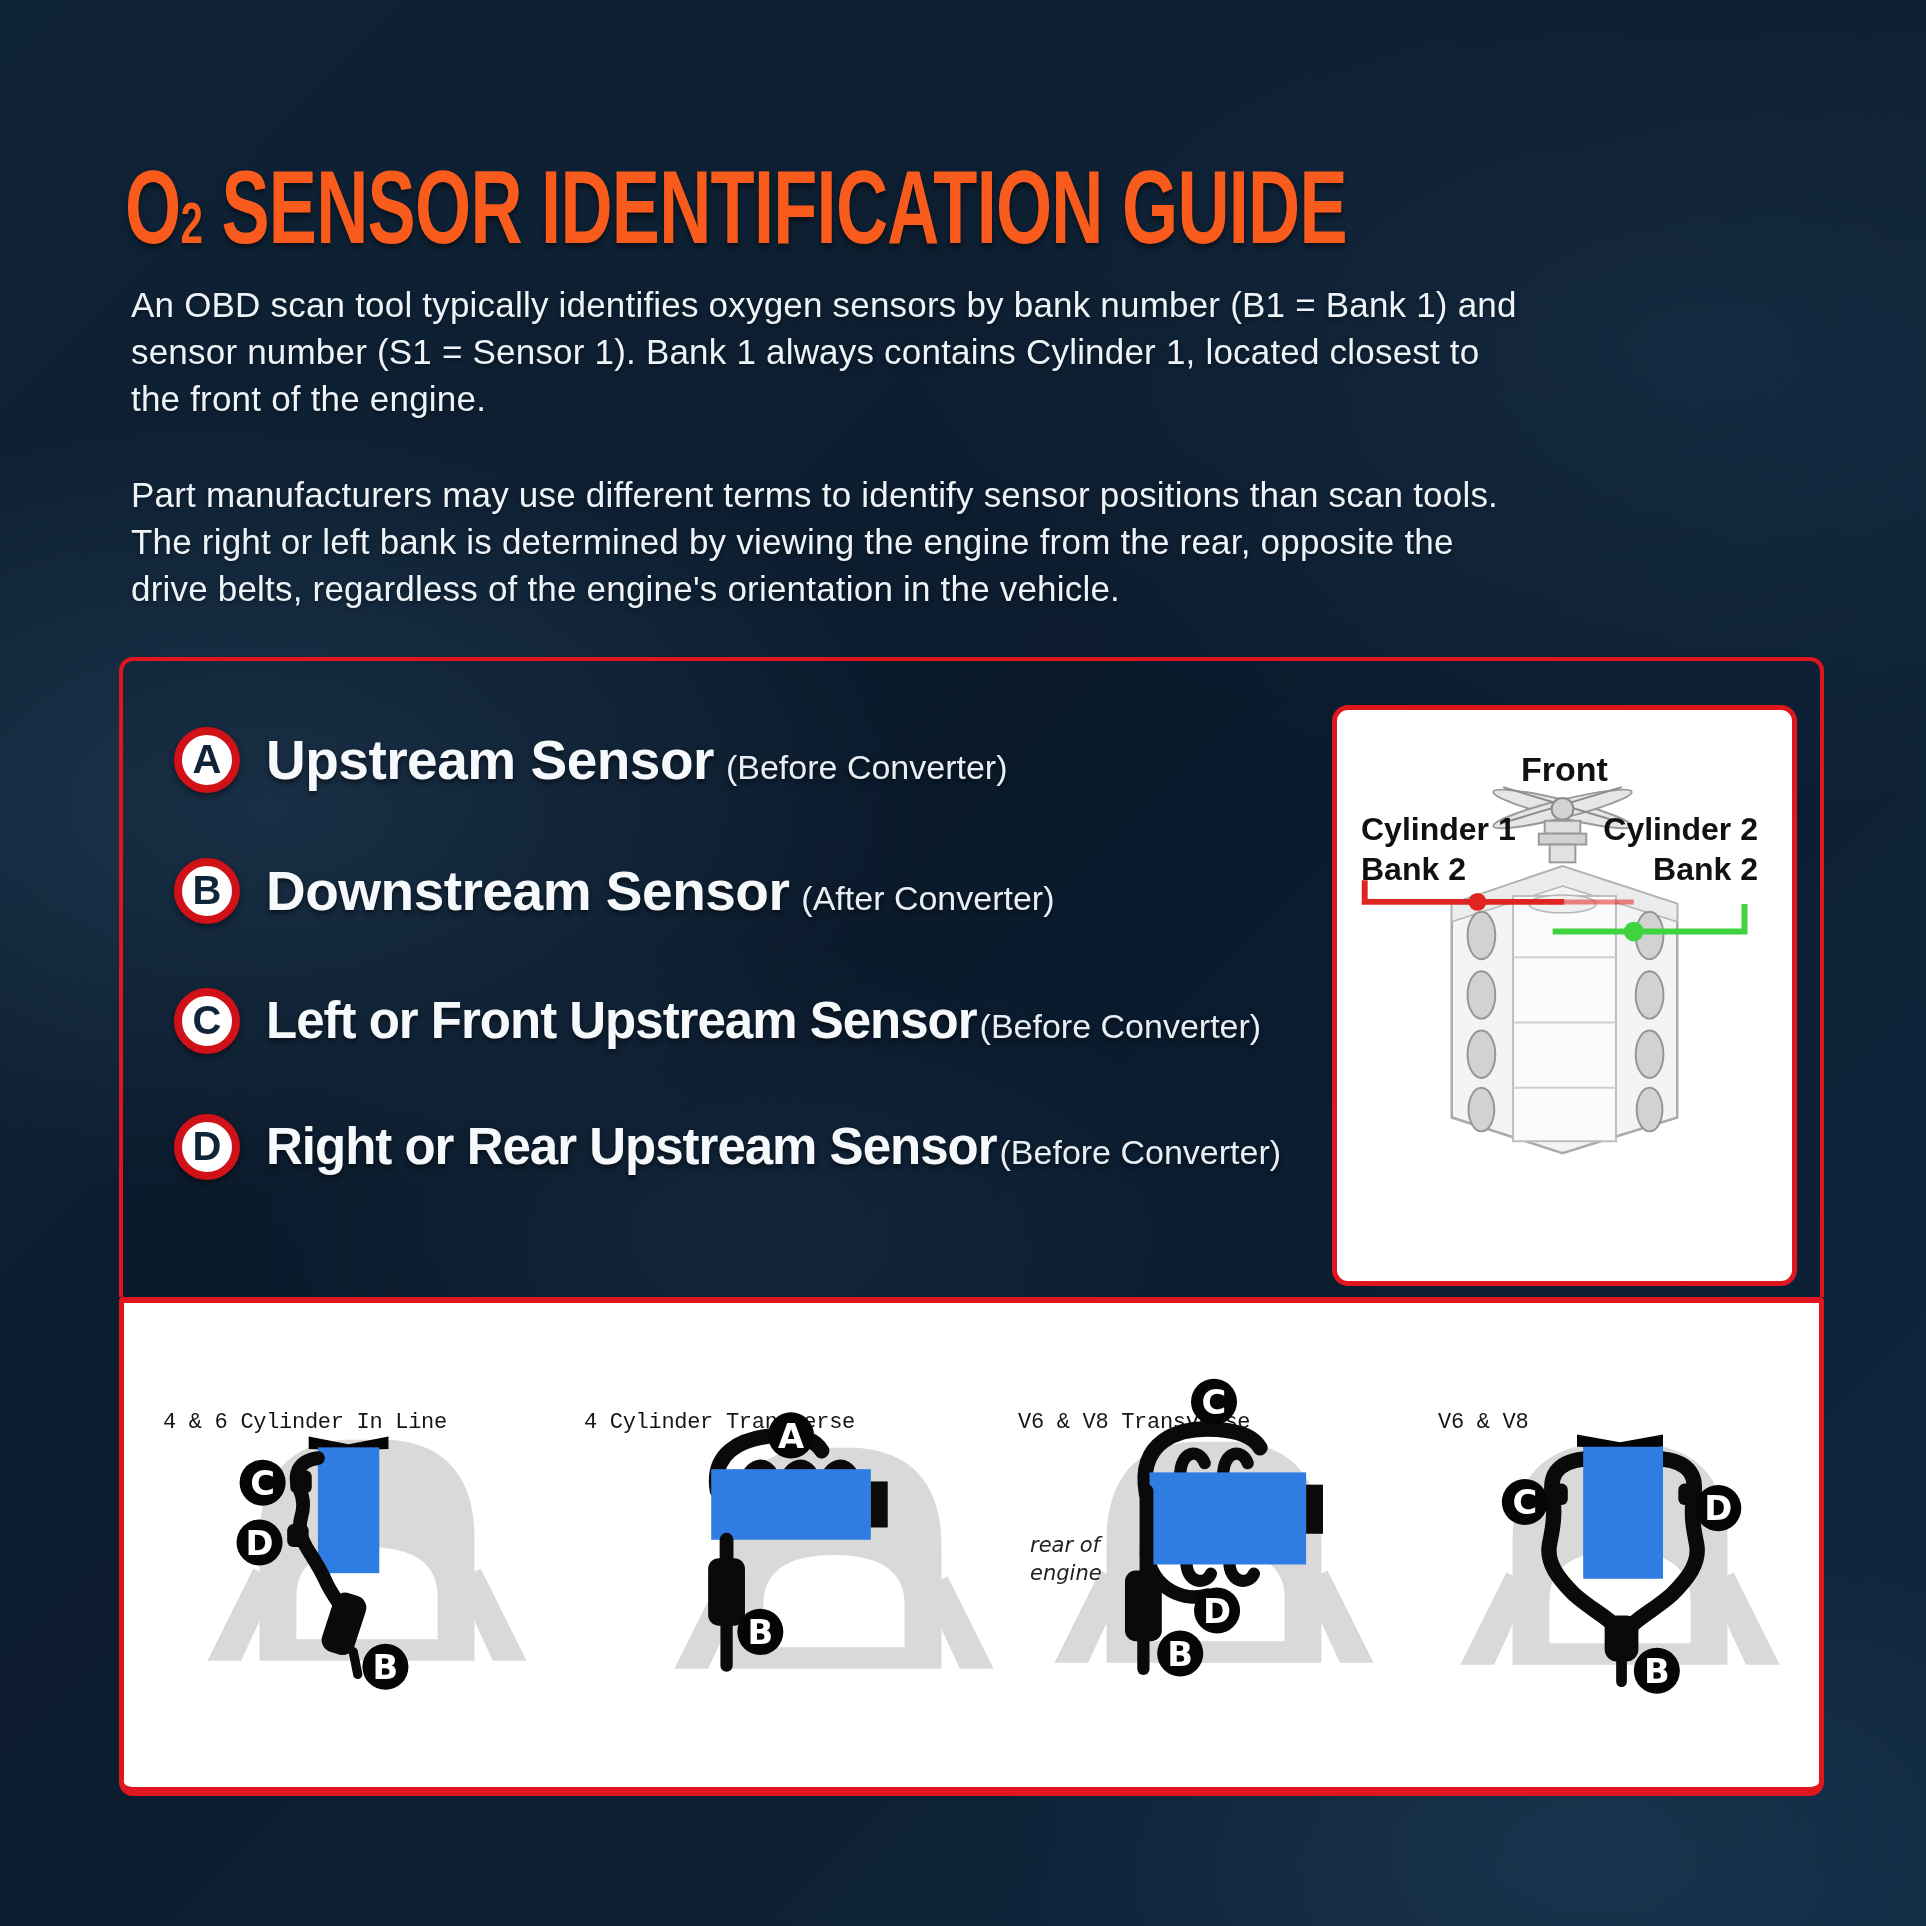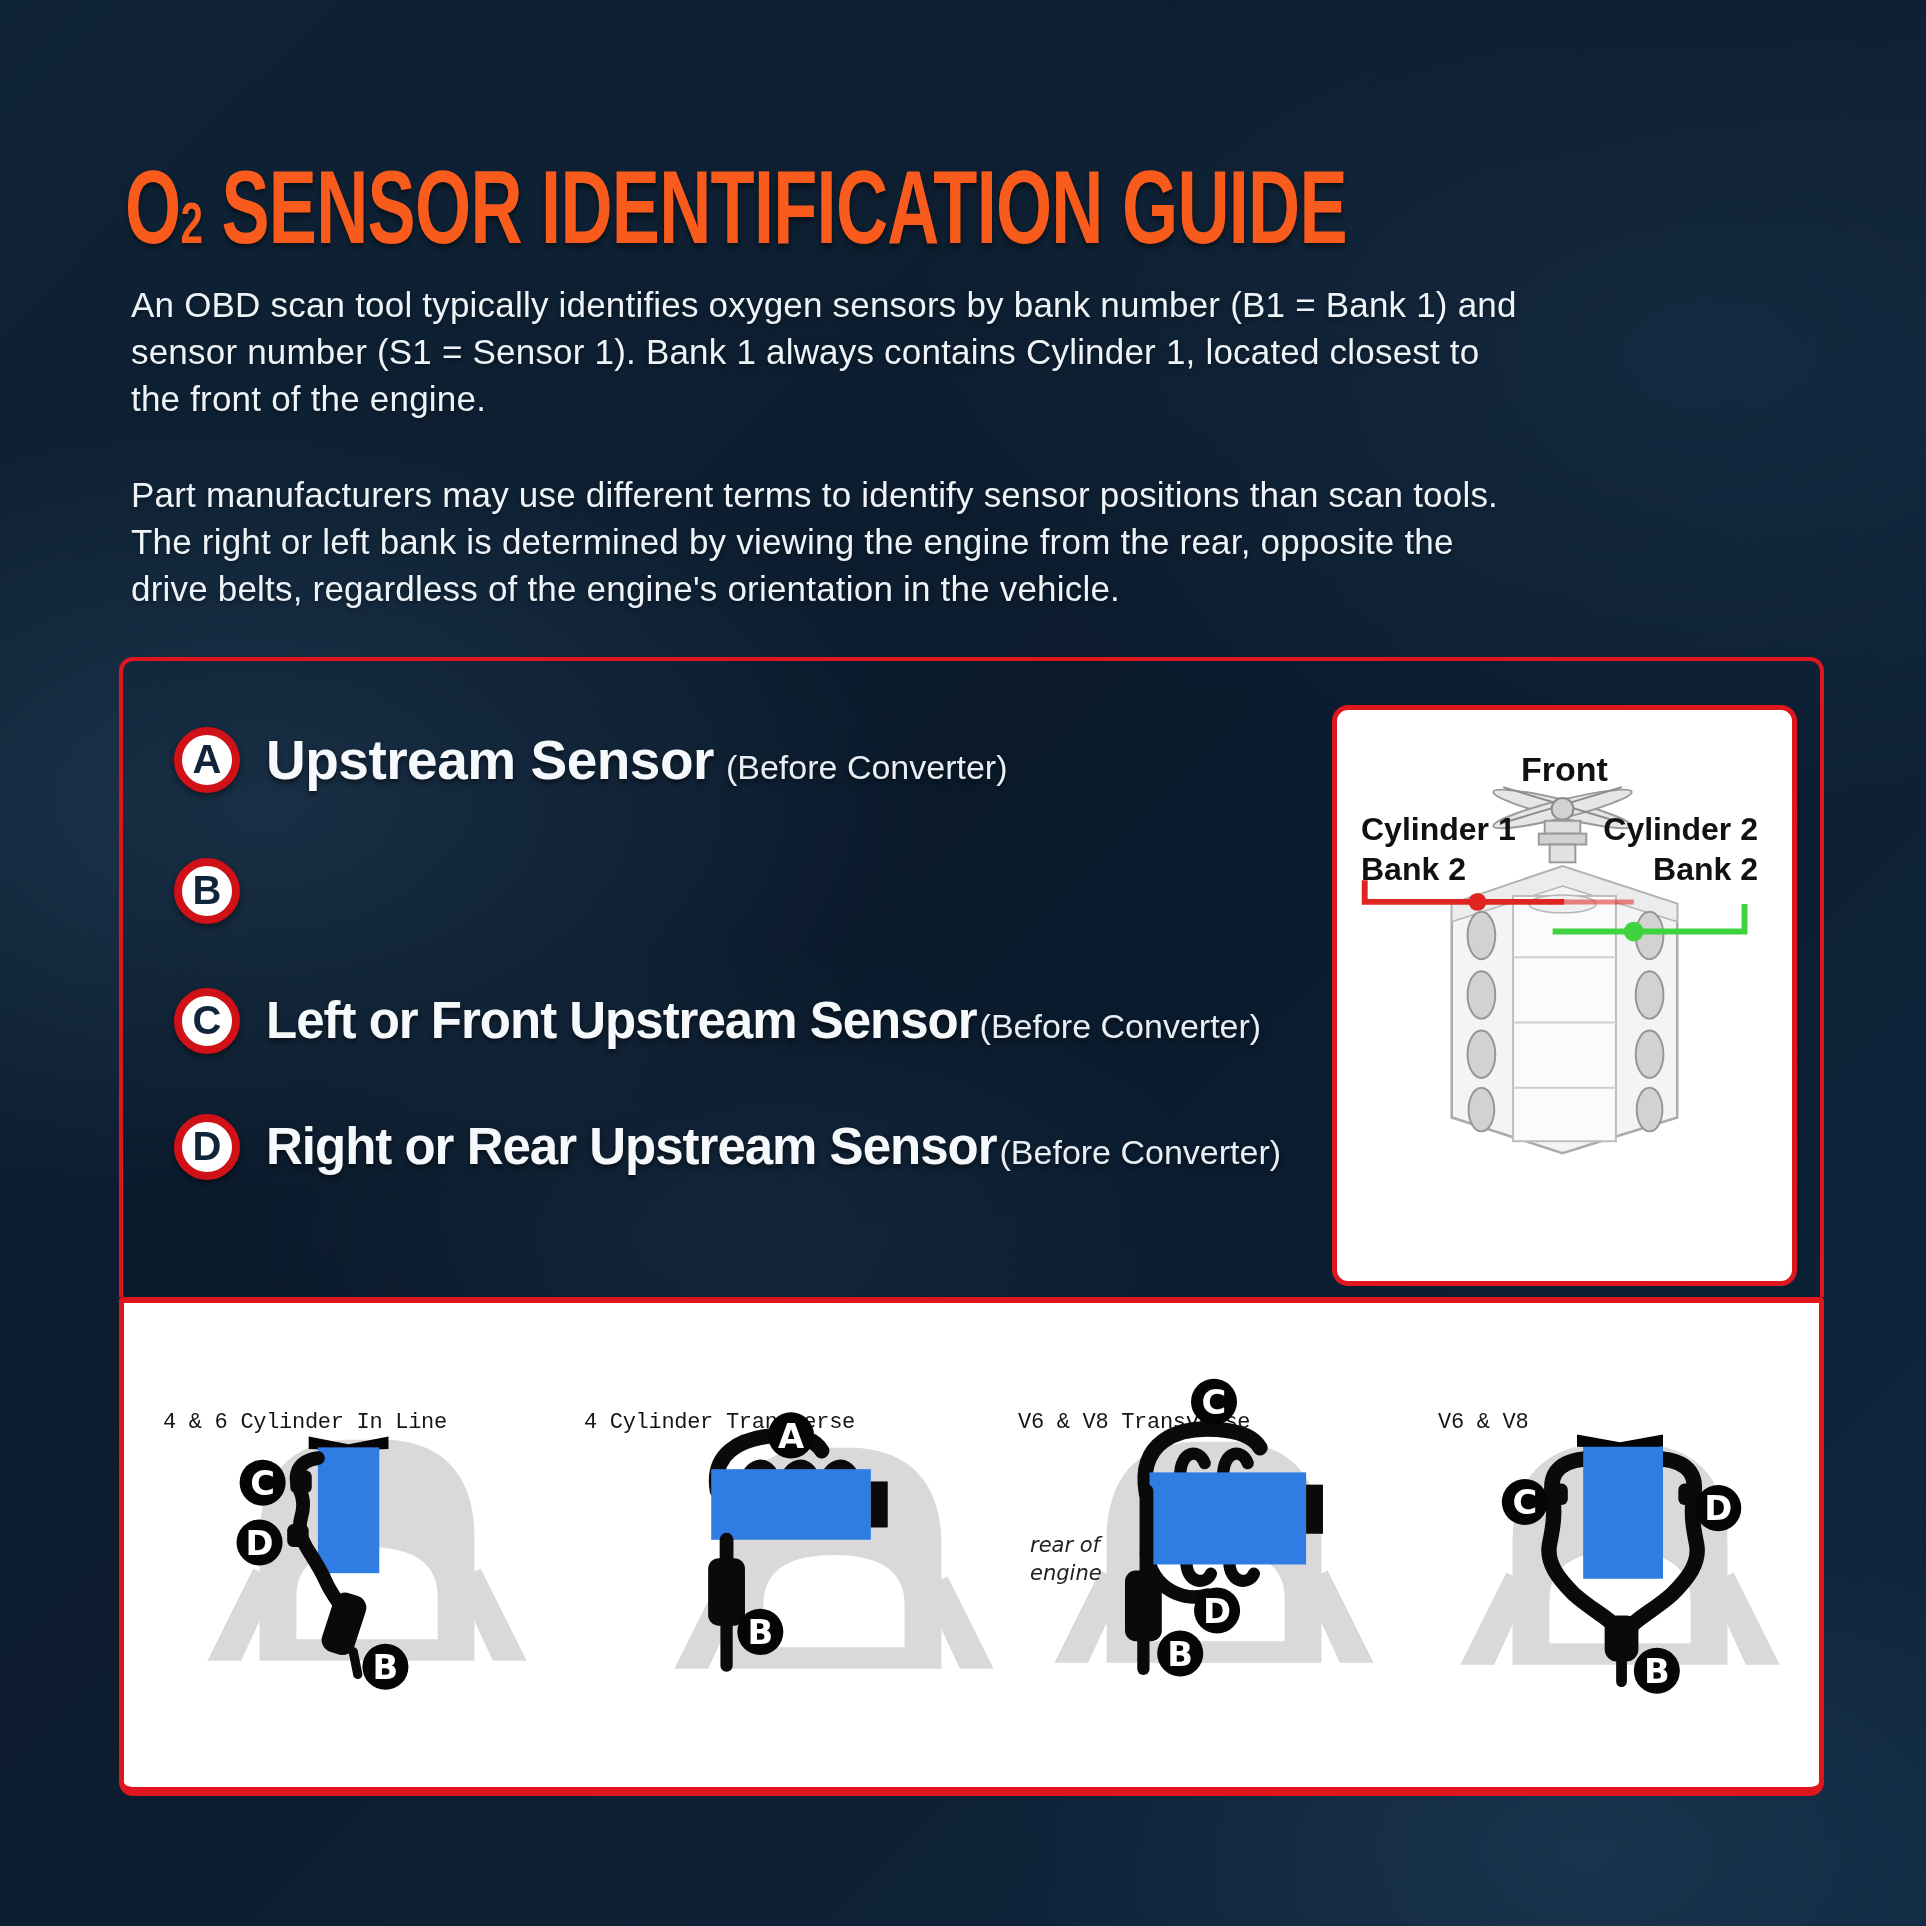--- a/index.html
+++ b/index.html
@@ -98,20 +98,21 @@
 
   <section class="legend-box">
 
     <div class="legend-row row-a">
       <span class="badge">A</span>
       <span class="legend-text"><span class="lbl">Upstream Sensor</span><span class="note">(Before Converter)</span></span>
     </div>
 
     <div class="legend-row row-b">
       <span class="badge">B</span>
+      <span class="legend-text"><span class="lbl">Downstream Sensor</span><span class="note">(After Converter)</span></span>
     </div>
 
     <div class="legend-row row-c">
       <span class="badge">C</span>
       <span class="legend-text"><span class="lbl">Left or Front Upstream Sensor</span><span class="note">(Before Converter)</span></span>
     </div>
 
     <div class="legend-row row-d">
       <span class="badge">D</span>
       <span class="legend-text"><span class="lbl">Right or Rear Upstream Sensor</span><span class="note">(Before Converter)</span></span>

